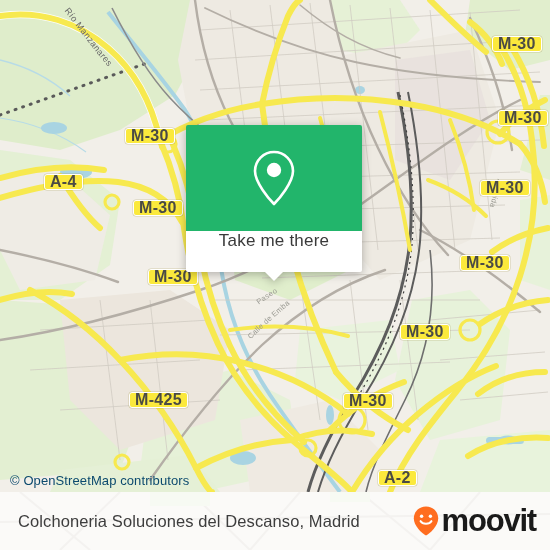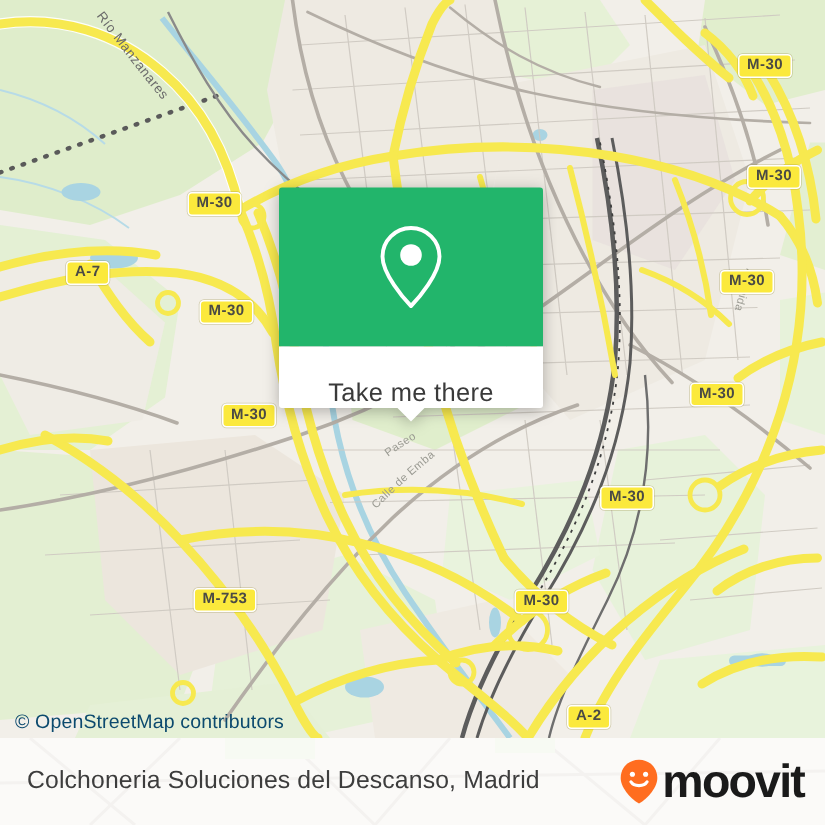--- a/index.html
+++ b/index.html
@@ -20,21 +20,21 @@
     z-index:30;white-space:nowrap;
   }
 
   
   .shield{
     position:absolute;z-index:22;
     background:#fbe93c;
     border:1.6px solid #ffffff;
     border-radius:3px;
     color:#4a4a45;
-    font-size:10px;font-weight:bold;
+    font-size:16px;font-weight:bold;
     letter-spacing:.3px;
     padding:1px 5px 2px 5px;
     line-height:11px;
     box-shadow:0 0 0 .5px rgba(150,140,60,.35);
     white-space:nowrap;
   }
 
   
   .maplabel{fill:#6b6b6b;font-size:9px;font-family:"Liberation Sans",sans-serif;letter-spacing:.4px;}
   .maplabel-faint{fill:#9a9a92;font-size:7.5px;font-family:"Liberation Sans",sans-serif;letter-spacing:.3px;}
@@ -47,21 +47,21 @@
   }
   .popup-head{
     background:#22b56b;height:106px;
     border-radius:2px 2px 0 0;
     display:flex;align-items:center;justify-content:center;
   }
   .popup-pin{width:46px;height:58px;display:block;}
   .popup-body{
     background:#ffffff;height:41px;
     border-radius:0 0 2px 2px;
-    display:flex;align-items:flex-end;justify-content:center;
+    display:flex;align-items:flex-start;justify-content:center;
     position:relative;
   }
   .popup-cta{
     font-size:17px;color:#3a3a3a;letter-spacing:.2px;
   }
   .popup-tail{
     position:absolute;left:50%;bottom:-9px;margin-left:-10px;
     width:0;height:0;
     border-left:10px solid transparent;
     border-right:10px solid transparent;
@@ -283,24 +283,24 @@
         <text class="maplabel-faint">
           <textPath href="#faintTextPath2" startOffset="2%">Paseo</textPath>
         </text>
         <text class="maplabel-faint">
           <textPath href="#faintTextPath3" startOffset="2%">Avenida</textPath>
         </text>
       </g>
     </svg>
 
     <div class="shield" style="left:125px;top:128px">M-30</div>
-    <div class="shield" style="left:44px;top:174px">A-7</div>
+    <div class="shield" style="left:44px;top:174px">A-4</div>
     <div class="shield" style="left:133px;top:200px">M-30</div>
     <div class="shield" style="left:148px;top:269px">M-30</div>
-    <div class="shield" style="left:129px;top:392px">M-753</div>
+    <div class="shield" style="left:129px;top:392px">M-425</div>
     <div class="shield" style="left:492px;top:36px">M-30</div>
     <div class="shield" style="left:498px;top:110px">M-30</div>
     <div class="shield" style="left:480px;top:180px">M-30</div>
     <div class="shield" style="left:460px;top:255px">M-30</div>
     <div class="shield" style="left:400px;top:324px">M-30</div>
     <div class="shield" style="left:343px;top:393px">M-30</div>
     <div class="shield" style="left:378px;top:470px">A-2</div>
 
     <div class="osm-credit">© OpenStreetMap contributors</div>
   </div>

